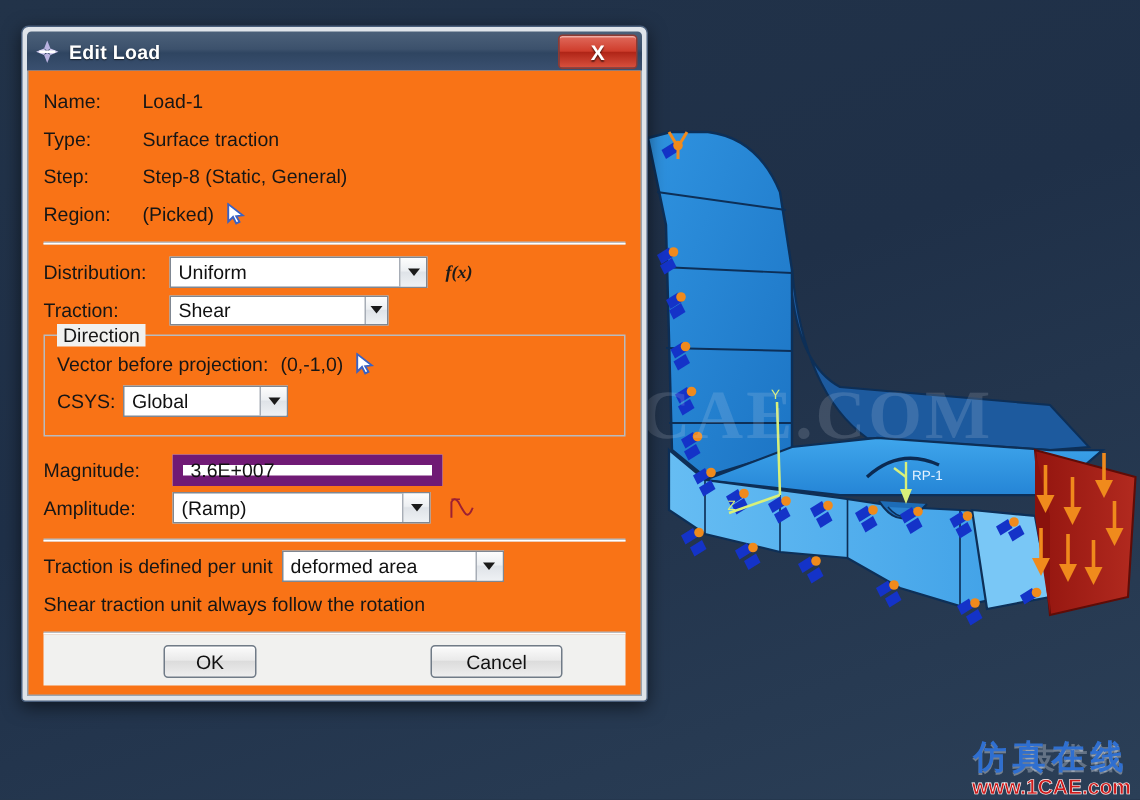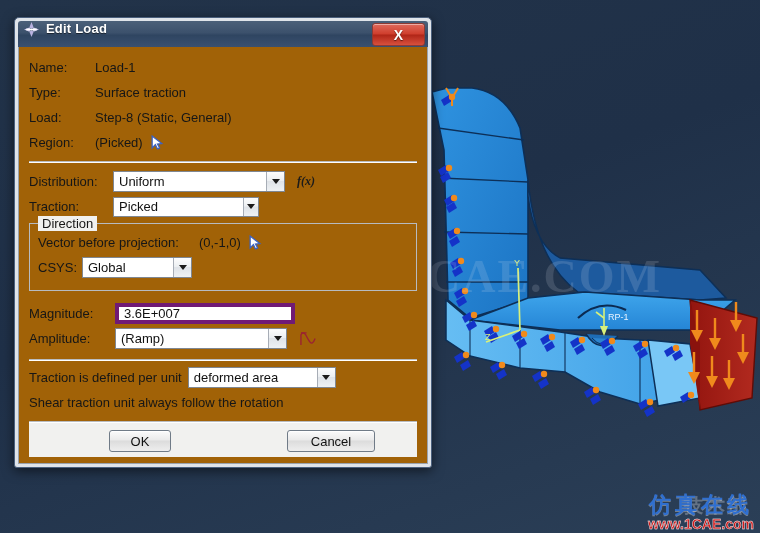--- a/index.html
+++ b/index.html
@@ -60,21 +60,21 @@
     border-radius:5px 5px 3px 3px;
     background:#dfe4ea;
     box-shadow:0 3px 12px rgba(0,0,0,.55);
     padding:3px 3px 3px 3px;
     box-sizing:border-box;
   }
   .titlebar{
     height:26px;
     background:linear-gradient(to bottom,#4b6079 0%,#3c516c 45%,#2f4561 55%,#3a5070 100%);
     border-radius:3px 3px 0 0;
-    display:flex;align-items:flex-start;
+    display:flex;align-items:center;
     position:relative;
     padding-left:5px;
   }
   .title-icon{
     width:17px;height:17px;margin-right:6px;flex:0 0 auto;
   }
   .title-text{
     color:#ffffff;font-size:13px;font-weight:bold;
     text-shadow:0 1px 1px rgba(0,0,0,.6);
     letter-spacing:.2px;
@@ -89,21 +89,21 @@
     box-shadow:inset 0 1px 0 rgba(255,255,255,.45);
     cursor:pointer;
   }
   .close-btn .x{
     color:#fff;font-size:14px;font-weight:bold;line-height:1;
     text-shadow:0 1px 1px rgba(0,0,0,.55);
     font-family:"Liberation Sans", sans-serif;
   }
 
   .dlg-body{
-    background:#a16207;
+    background:#f97316;
     border:1px solid #9aa3ae;
     border-top:none;
     padding:8px 10px 6px 10px;
   }
 
   
   .row{display:flex;align-items:center;min-height:25px;}
   .lbl{
     font-size:13px;color:#161616;
     font-family:"Liberation Sans", sans-serif;
@@ -140,21 +140,21 @@
     display:block;width:0;height:0;
     border-left:4px solid transparent;
     border-right:4px solid transparent;
     border-top:5px solid #1a1a1a;
   }
   .combo.small{height:20px;}
   .combo.small .cbarrow{width:14px;flex:0 0 14px;}
 
   
   .tinput{
-    height:21px;border:4px solid #701a75;background:#fff;
+    height:21px;border:7px solid #701a75;background:#fff;
     display:flex;align-items:center;padding-left:5px;
     font-size:13px;color:#111;box-sizing:border-box;
   }
 
   .fx{
     font-family:"Liberation Serif", serif;
     font-style:italic;font-size:12px;font-weight:bold;color:#1b1b1b;
     margin-left:12px;
     text-align:right;
   }
@@ -400,21 +400,21 @@
       <span class="lbl w70">Name:</span>
       <span class="val">Load-1</span>
     </div>
 
     <div class="row">
       <span class="lbl w70">Type:</span>
       <span class="val">Surface traction</span>
     </div>
 
     <div class="row">
-      <span class="lbl w70">Load:</span>
+      <span class="lbl w70">Step:</span>
       <span class="val">Step-8 (Static, General)</span>
     </div>
 
     <div class="row">
       <span class="lbl w70">Region:</span>
       <span class="val">(Picked)</span>
       <svg class="pick" viewBox="0 0 12 14">
         <path d="M1,1 L1,12 L4,9 L6,13 L8,12 L6,8.5 L10,8 Z" fill="#ffffff" stroke="#3a62c4" stroke-width="1.2"></path>
       </svg>
     </div>
@@ -428,33 +428,33 @@
         <span class="cbarrow">
             <i></i>
           </span>
       </div>
       <span class="fx">f(x)</span>
     </div>
 
     <div class="row">
       <span class="lbl" style="width:84px">Traction:</span>
       <div class="combo small" style="width:146px">
-        <span class="cbtext">Picked</span>
+        <span class="cbtext">Shear</span>
         <span class="cbarrow">
             <i></i>
           </span>
       </div>
     </div>
 
     <div class="group">
       <span class="group-title">Direction</span>
 
       <div class="row">
         <span class="lbl">Vector before projection:</span>
-        <span class="val" style="margin-left:20px">(0,-1,0)</span>
+        <span class="val" style="margin-left:8px">(0,-1,0)</span>
         <svg class="pick" viewBox="0 0 12 14">
           <path d="M1,1 L1,12 L4,9 L6,13 L8,12 L6,8.5 L10,8 Z" fill="#ffffff" stroke="#3a62c4" stroke-width="1.2"></path>
         </svg>
       </div>
 
       <div class="row">
         <span class="lbl" style="width:44px">CSYS:</span>
         <div class="combo" style="width:110px">
           <span class="cbtext">Global</span>
           <span class="cbarrow">

